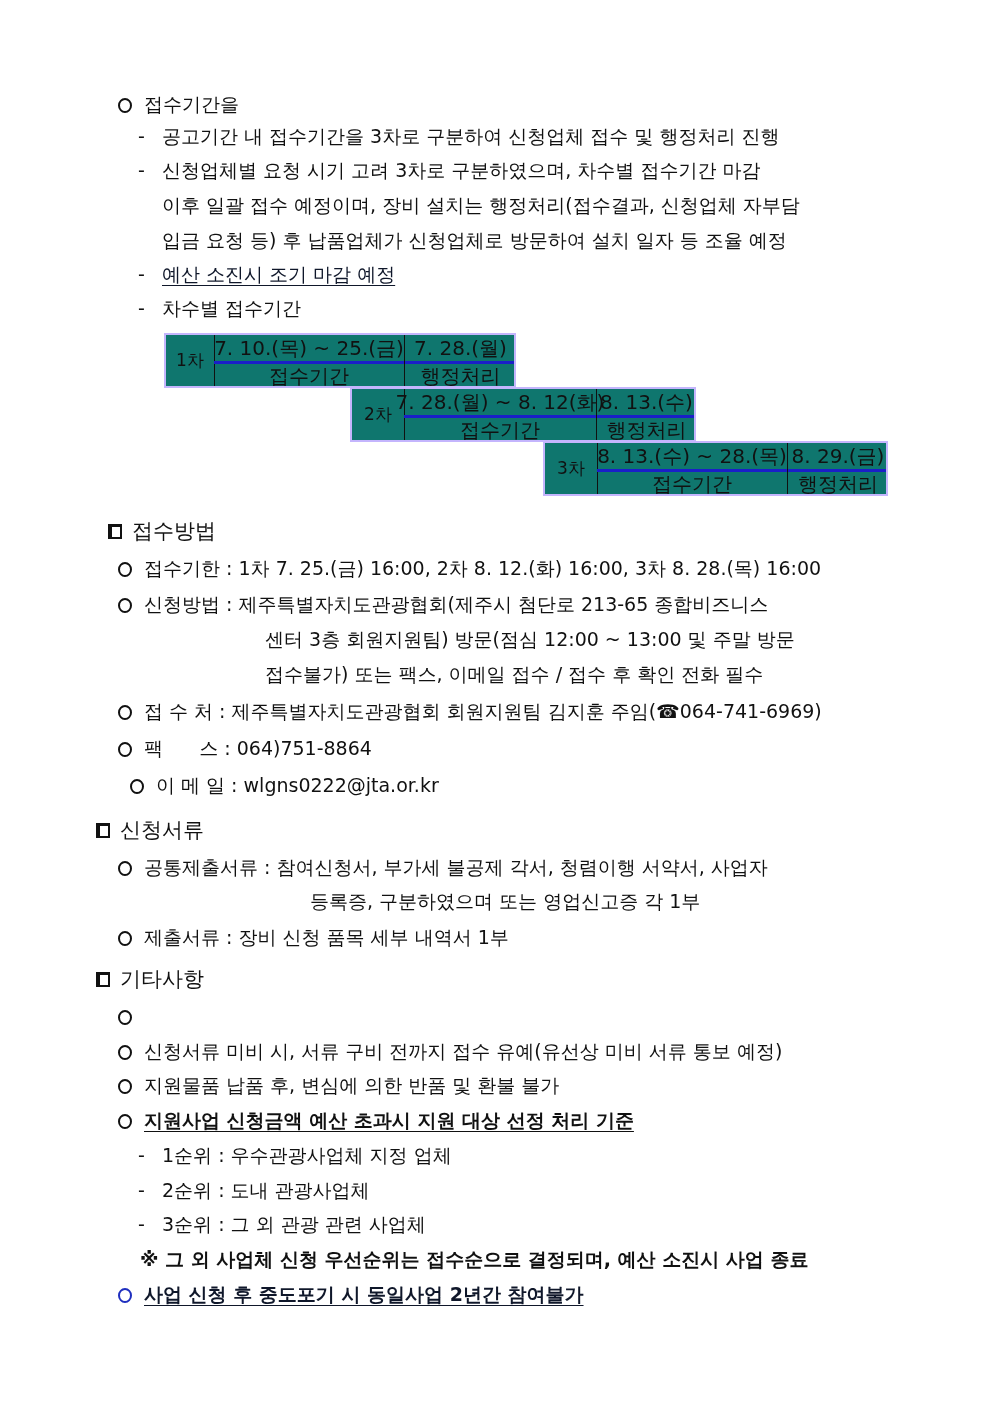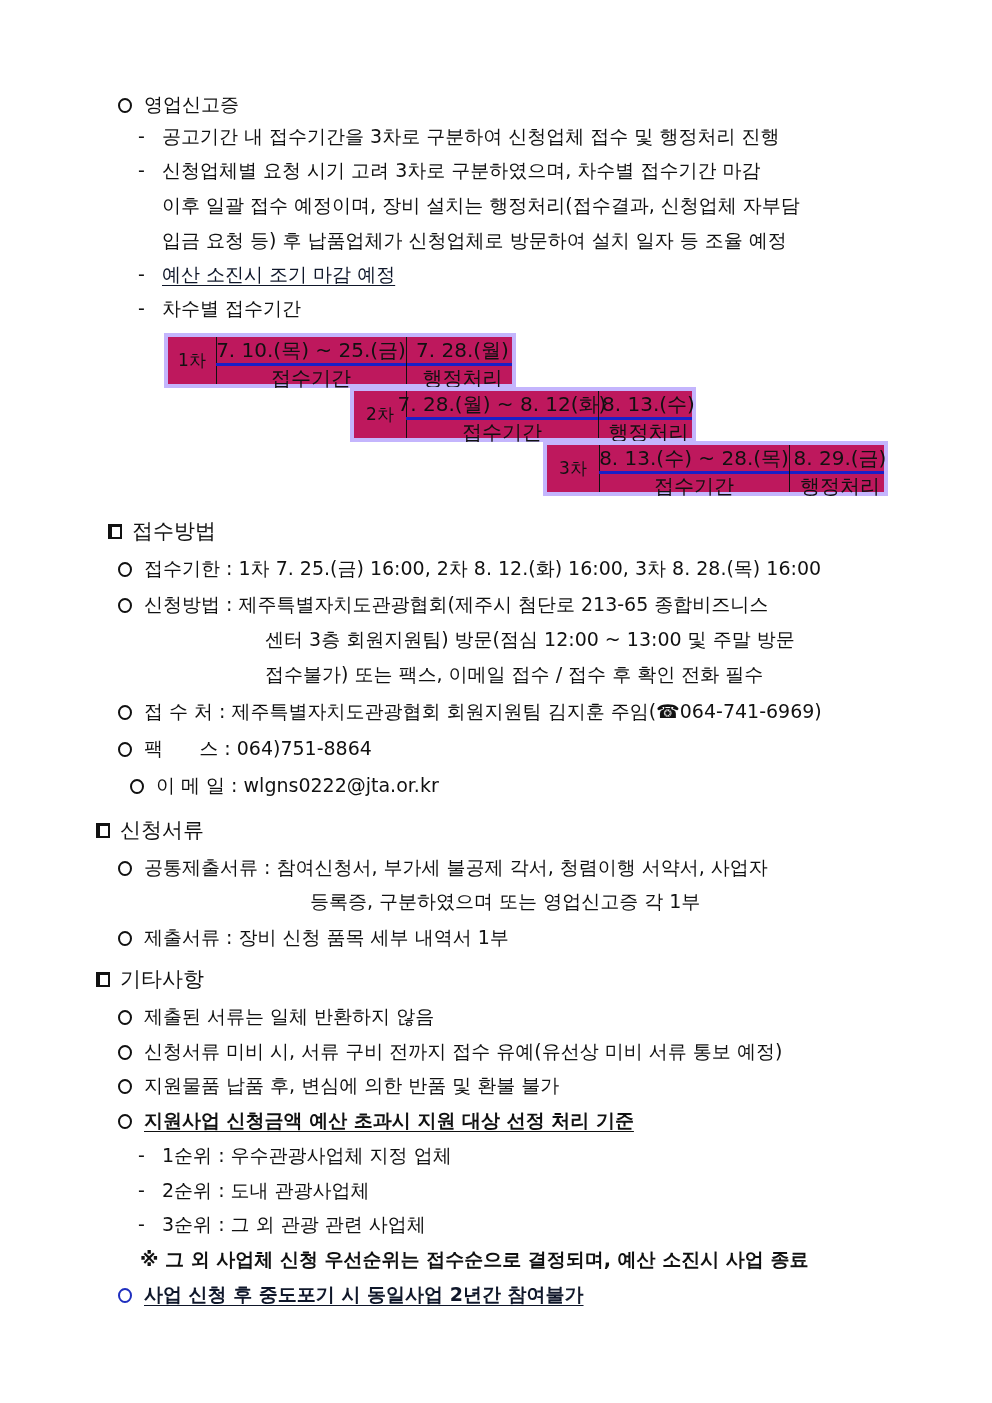--- a/index.html
+++ b/index.html
@@ -10,32 +10,32 @@
           vertical-align: -2px; margin-right: 12px; box-sizing: border-box; }
   .sq { display: inline-block; width: 14px; height: 15px; border: 2px solid #111; border-left-width: 4px; border-top-width: 3px;
         vertical-align: -1px; margin-right: 10px; box-sizing: border-box; }
   .dash { display: inline-block; width: 24px; }
   .blue { color: #0f172a; }
   .ul { text-decoration: underline; text-underline-offset: 4px; }
   .bold { font-weight: bold; }
   .heading { font-size: 21px; }
   .cont { position: absolute; white-space: nowrap; line-height: 26px; }
   
-  .sched { position: absolute; border: 4px solid #c4b5fd; box-sizing: border-box; background: #be185d; padding-left: 34px; }
+  .sched { position: absolute; border: 2px solid #c4b5fd; box-sizing: border-box; background: #0f766e; padding-left: 34px; }
   .sched .lab { position: absolute; left: 0; top: 0; bottom: 0; border-right: 1px solid #111;
                 display: flex; align-items: center; justify-content: center; font-size: 17px; }
   .sched .cell { position: absolute; display: flex; align-items: center; justify-content: center; font-size: 20px; white-space: nowrap; }
   .sched .vsep { position: absolute; top: 0; bottom: 0; width: 1px; background: #111; }
   .sched .hsep { position: absolute; height: 3px; background: #1a1fc8; }
 </style>
 </head>
 <body>
 
 <div class="line" style="left:118px; top:91px;">
-  <span class="circ"></span><span>영업신고증</span>
+  <span class="circ"></span><span>접수기간을</span>
 </div>
 <div class="line" style="left:138px; top:123px;">
   <span class="dash">-</span><span>공고기간 내 접수기간을 3차로 구분하여 신청업체 접수 및 행정처리 진행</span>
 </div>
 <div class="line" style="left:138px; top:157px;">
   <span class="dash">-</span><span>신청업체별 요청 시기 고려 3차로 구분하였으며, 차수별 접수기간 마감</span>
 </div>
 <div class="cont" style="left:162px; top:192px;">이후 일괄 접수 예정이며, 장비 설치는 행정처리(접수결과, 신청업체 자부담</div>
 <div class="cont" style="left:162px; top:227px;">입금 요청 등) 후 납품업체가 신청업체로 방문하여 설치 일자 등 조율 예정</div>
 <div class="line" style="left:138px; top:261px;">
@@ -104,21 +104,21 @@
 </div>
 <div class="cont" style="left:310px; top:888px;">등록증, 구분하였으며 또는 영업신고증 각 1부</div>
 <div class="line" style="left:118px; top:924px;">
   <span class="circ"></span><span>제출서류 :</span> <span>장비 신청 품목 세부 내역서 1부</span>
 </div>
 
 <div class="line heading" style="left:96px; top:966px;">
   <span class="sq"></span><span>기타사항</span>
 </div>
 <div class="line" style="left:118px; top:1003px;">
-  <span class="circ"></span><span>제출된 서류는 일체 반환하지 않음</span>
+  <span class="circ"></span>
 </div>
 <div class="line" style="left:118px; top:1038px;">
   <span class="circ"></span><span>신청서류 미비 시, 서류 구비 전까지 접수 유예(유선상 미비 서류 통보 예정)</span>
 </div>
 <div class="line" style="left:118px; top:1072px;">
   <span class="circ"></span><span>지원물품 납품 후, 변심에 의한 반품 및 환불 불가</span>
 </div>
 <div class="line" style="left:118px; top:1107px;">
   <span class="circ"></span><span class="ul bold">지원사업 신청금액 예산 초과시 지원 대상 선정 처리 기준</span>
 </div>

